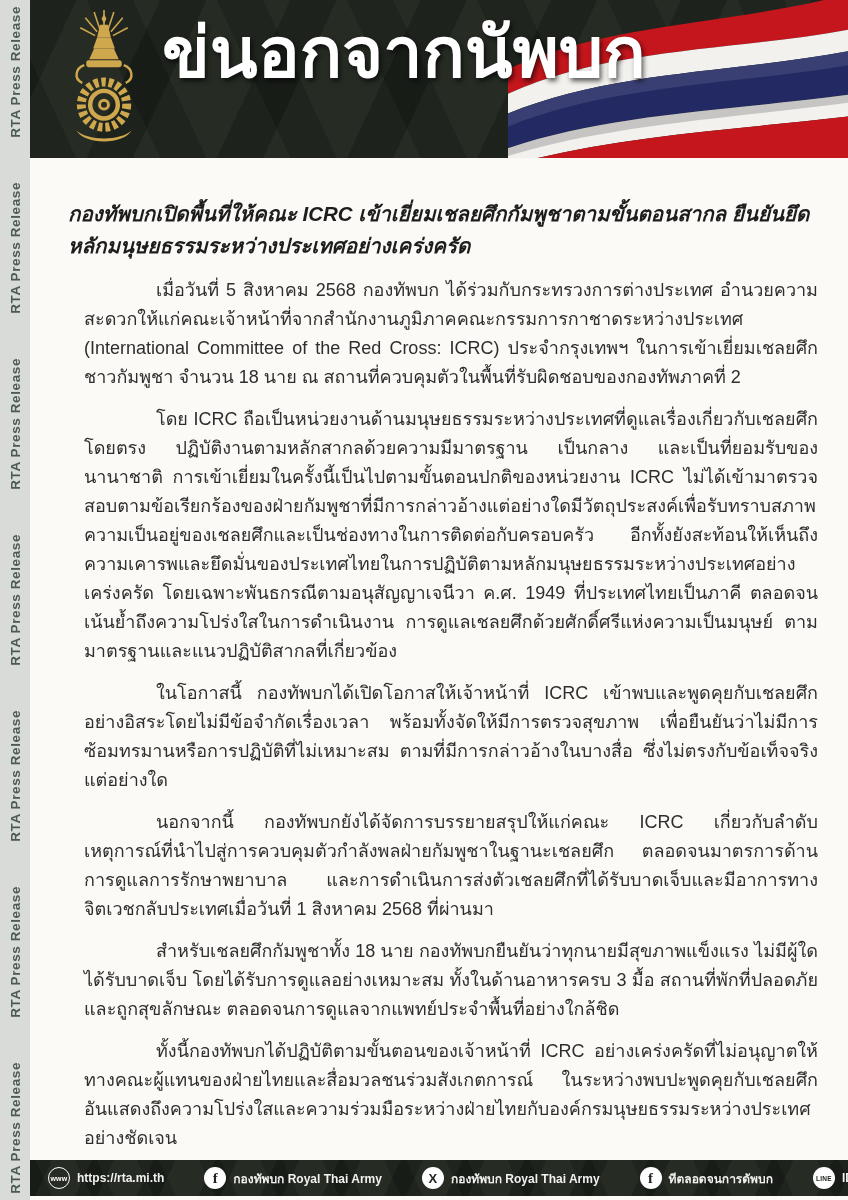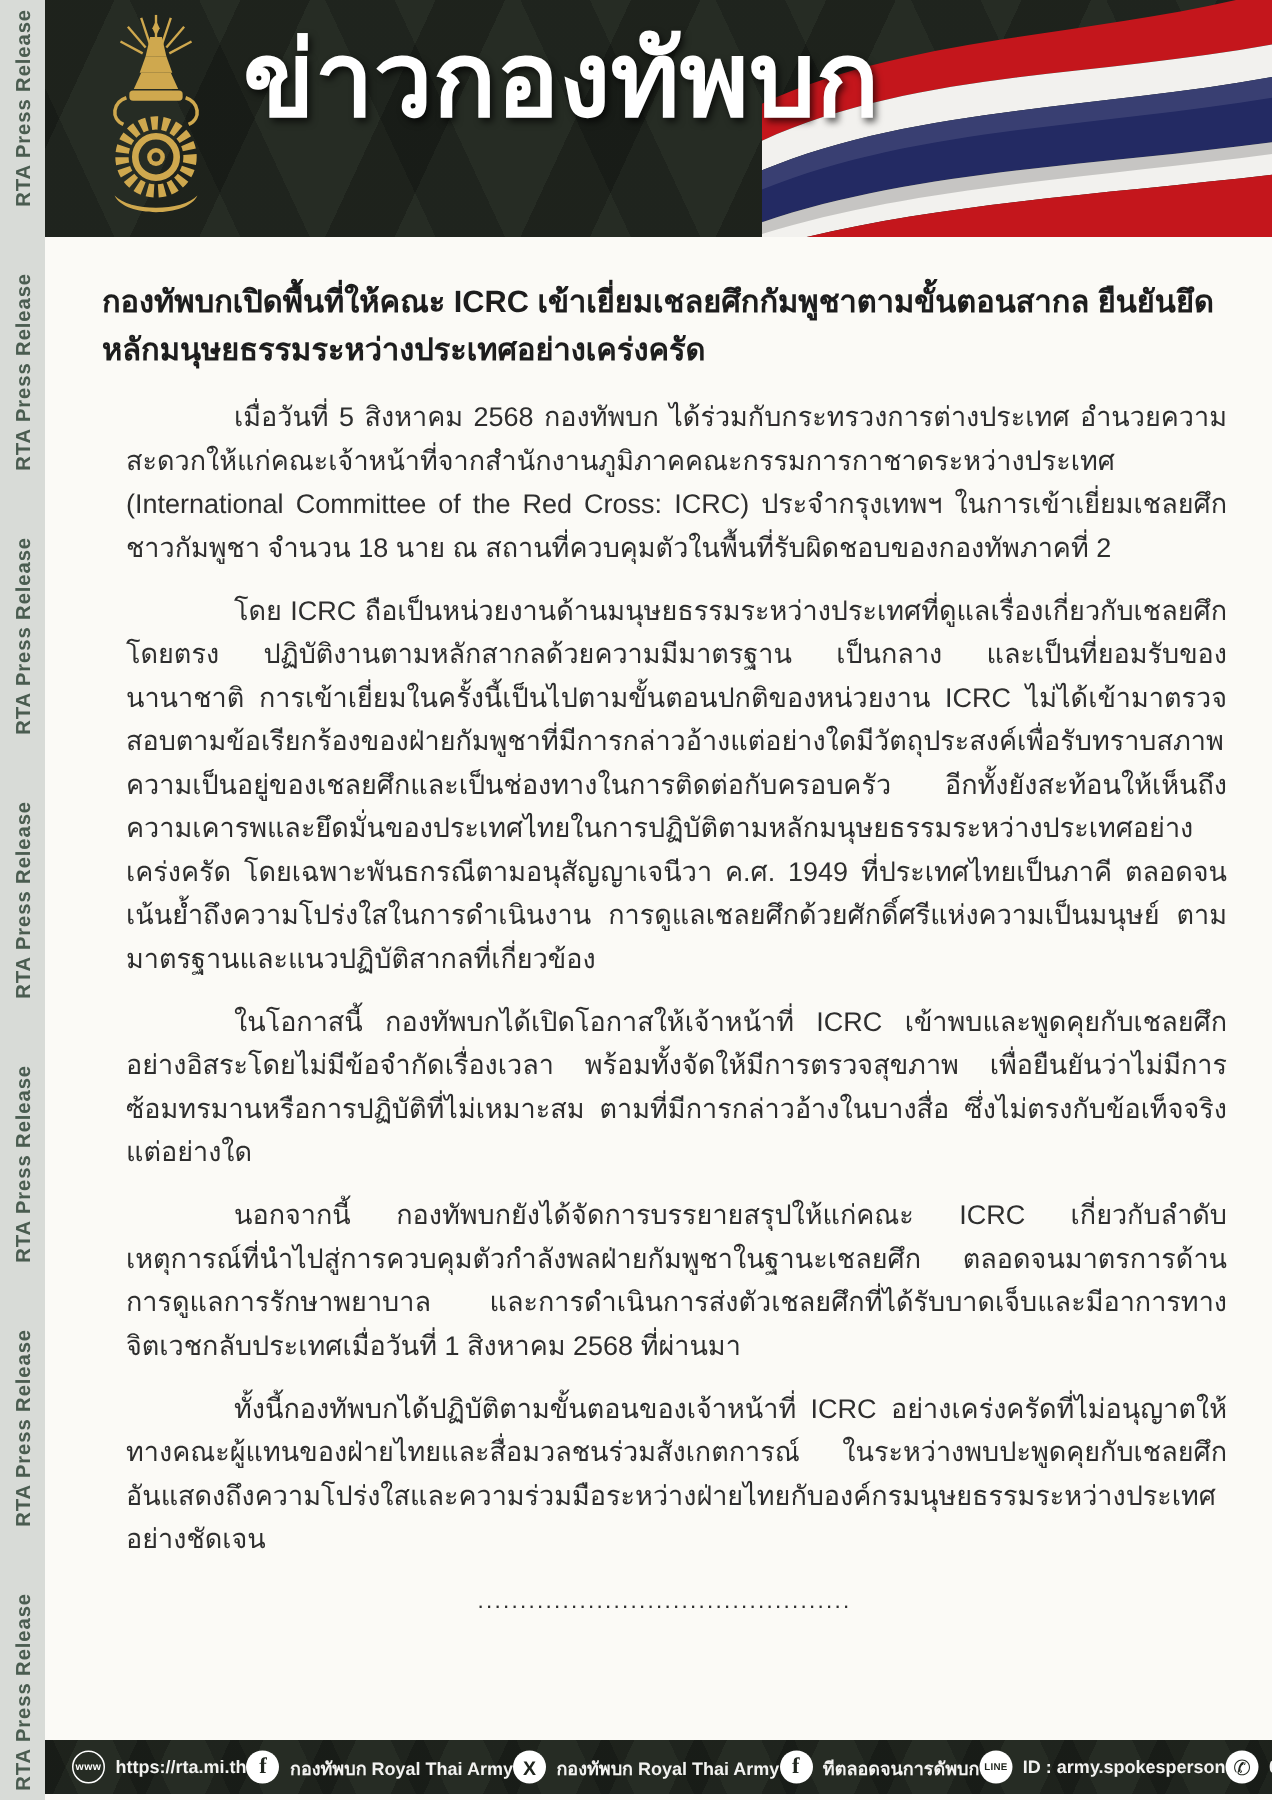--- a/index.html
+++ b/index.html
@@ -24,33 +24,33 @@
   .masthead{position:absolute;left:132px;top:8px;width:500px;z-index:3;}
   .masthead .title{color:#fff;font-size:70px;font-weight:800;line-height:1.3;
     text-shadow:2px 3px 5px rgba(0,0,0,.65);white-space:nowrap;}
   .masthead .subtitle{color:#f4f4f2;font-size:23px;font-weight:600;text-align:right;
     margin-top:2px;padding-right:4px;text-shadow:1px 2px 3px rgba(0,0,0,.6);white-space:nowrap;}
 
   
   .doc{position:absolute;left:30px;top:158px;width:818px;height:1004px;
     padding:28px 30px 0 38px;box-sizing:border-box;overflow:hidden;z-index:2;}
   .headline{color:#1d1d1d;font-size:20.5px;font-weight:800;line-height:1.55;
-    width:748px;margin:0 0 14px 0;}
+    width:748px;margin:12px 0 14px 0;font-style:italic;}
   .doc p.body-par{color:#2e2e2e;font-size:18px;line-height:29px;margin:0 0 13px 16px;
     text-indent:72px;text-align:justify;}
   .divider{color:#2e2e2e;font-size:15px;letter-spacing:1.5px;text-align:center;
     margin:18px 0 10px 0;}
 
   
   .footer{position:absolute;left:30px;bottom:4px;width:818px;height:36px;background:#262c24;
     background-image:
       repeating-linear-gradient(115deg, rgba(0,0,0,.22) 0 20px, transparent 20px 56px),
       repeating-linear-gradient(65deg, rgba(0,0,0,.18) 0 20px, transparent 20px 56px);
     display:flex;align-items:center;justify-content:space-between;
-    padding:0 18px;box-sizing:border-box;z-index:6;}
+    padding:0 18px;box-sizing:border-box;z-index:6;gap:40px;}
   .f-item{display:flex;align-items:center;gap:7px;}
   .f-label{color:#f2f2f0;font-size:12px;font-weight:600;white-space:nowrap;}
   .icn{width:22px;height:22px;border-radius:50%;background:#fff;color:#20261f;
     display:flex;align-items:center;justify-content:center;flex:0 0 auto;
     font-weight:800;box-sizing:border-box;}
   .icn.fb{font-size:15px;font-family:"Liberation Serif",serif;}
   .icn.xx{font-size:13px;}
   .icn.line-ic{font-size:6.5px;letter-spacing:.2px;}
   .icn.phone{font-size:14px;}
   .icn.globe{background:transparent;border:1.6px solid #fff;color:#fff;font-size:7px;letter-spacing:.3px;}
@@ -104,30 +104,31 @@
         <path d="M70,60 c9,3 11,14 2,18"></path>
       </g>
       <circle cx="50" cy="100" r="23" fill="none" stroke="#cfa84e" stroke-width="9" stroke-dasharray="4.5 3"></circle>
       <circle cx="50" cy="100" r="14" fill="none" stroke="#cfa84e" stroke-width="4.5"></circle>
       <circle cx="50" cy="100" r="6" fill="#cfa84e"></circle>
       <circle cx="50" cy="100" r="3" fill="#262c24"></circle>
       <path d="M22,126 c10,11 46,11 56,0 c-7,15 -49,15 -56,0 z" fill="#cfa84e"></path>
     </svg>
 
     <div class="masthead">
-      <div class="title">ข่าวกองทัพบก</div>
+      <div class="title">ข่นอกจากนัพบก</div>
     </div>
   </div>
 
   <div class="doc">
     <h1 class="headline">กองทัพบกเปิดพื้นที่ให้คณะ ICRC เข้าเยี่ยมเชลยศึกกัมพูชาตามขั้นตอนสากล ยืนยันยึดหลักมนุษยธรรมระหว่างประเทศอย่างเคร่งครัด</h1>
     <p class="body-par">เมื่อวันที่ 5 สิงหาคม 2568 กองทัพบก ได้ร่วมกับกระทรวงการต่างประเทศ อำนวยความสะดวกให้แก่คณะเจ้าหน้าที่จากสำนักงานภูมิภาคคณะกรรมการกาชาดระหว่างประเทศ (International Committee of the Red Cross: ICRC) ประจำกรุงเทพฯ ในการเข้าเยี่ยมเชลยศึกชาวกัมพูชา จำนวน 18 นาย ณ สถานที่ควบคุมตัวในพื้นที่รับผิดชอบของกองทัพภาคที่ 2</p>
     <p class="body-par">โดย ICRC ถือเป็นหน่วยงานด้านมนุษยธรรมระหว่างประเทศที่ดูแลเรื่องเกี่ยวกับเชลยศึกโดยตรง ปฏิบัติงานตามหลักสากลด้วยความมีมาตรฐาน เป็นกลาง และเป็นที่ยอมรับของนานาชาติ การเข้าเยี่ยมในครั้งนี้เป็นไปตามขั้นตอนปกติของหน่วยงาน ICRC ไม่ได้เข้ามาตรวจสอบตามข้อเรียกร้องของฝ่ายกัมพูชาที่มีการกล่าวอ้างแต่อย่างใดมีวัตถุประสงค์เพื่อรับทราบสภาพความเป็นอยู่ของเชลยศึกและเป็นช่องทางในการติดต่อกับครอบครัว อีกทั้งยังสะท้อนให้เห็นถึงความเคารพและยึดมั่นของประเทศไทยในการปฏิบัติตามหลักมนุษยธรรมระหว่างประเทศอย่างเคร่งครัด โดยเฉพาะพันธกรณีตามอนุสัญญาเจนีวา ค.ศ. 1949 ที่ประเทศไทยเป็นภาคี ตลอดจนเน้นย้ำถึงความโปร่งใสในการดำเนินงาน การดูแลเชลยศึกด้วยศักดิ์ศรีแห่งความเป็นมนุษย์ ตามมาตรฐานและแนวปฏิบัติสากลที่เกี่ยวข้อง</p>
     <p class="body-par">ในโอกาสนี้ กองทัพบกได้เปิดโอกาสให้เจ้าหน้าที่ ICRC เข้าพบและพูดคุยกับเชลยศึกอย่างอิสระโดยไม่มีข้อจำกัดเรื่องเวลา พร้อมทั้งจัดให้มีการตรวจสุขภาพ เพื่อยืนยันว่าไม่มีการซ้อมทรมานหรือการปฏิบัติที่ไม่เหมาะสม ตามที่มีการกล่าวอ้างในบางสื่อ ซึ่งไม่ตรงกับข้อเท็จจริงแต่อย่างใด</p>
     <p class="body-par">นอกจากนี้ กองทัพบกยังได้จัดการบรรยายสรุปให้แก่คณะ ICRC เกี่ยวกับลำดับเหตุการณ์ที่นำไปสู่การควบคุมตัวกำลังพลฝ่ายกัมพูชาในฐานะเชลยศึก ตลอดจนมาตรการด้านการดูแลการรักษาพยาบาล และการดำเนินการส่งตัวเชลยศึกที่ได้รับบาดเจ็บและมีอาการทางจิตเวชกลับประเทศเมื่อวันที่ 1 สิงหาคม 2568 ที่ผ่านมา</p>
+    <p class="body-par">สำหรับเชลยศึกกัมพูชาทั้ง 18 นาย กองทัพบกยืนยันว่าทุกนายมีสุขภาพแข็งแรง ไม่มีผู้ใดได้รับบาดเจ็บ โดยได้รับการดูแลอย่างเหมาะสม ทั้งในด้านอาหารครบ 3 มื้อ สถานที่พักที่ปลอดภัยและถูกสุขลักษณะ ตลอดจนการดูแลจากแพทย์ประจำพื้นที่อย่างใกล้ชิด</p>
     <p class="body-par">ทั้งนี้กองทัพบกได้ปฏิบัติตามขั้นตอนของเจ้าหน้าที่ ICRC อย่างเคร่งครัดที่ไม่อนุญาตให้ทางคณะผู้แทนของฝ่ายไทยและสื่อมวลชนร่วมสังเกตการณ์ ในระหว่างพบปะพูดคุยกับเชลยศึก อันแสดงถึงความโปร่งใสและความร่วมมือระหว่างฝ่ายไทยกับองค์กรมนุษยธรรมระหว่างประเทศอย่างชัดเจน</p>
     <div class="divider">............................................</div>
 
   </div>
 
   <div class="footer">
     <div class="f-item">
       <span class="icn globe">www</span>
       <span class="f-label">https://rta.mi.th</span>
     </div>

